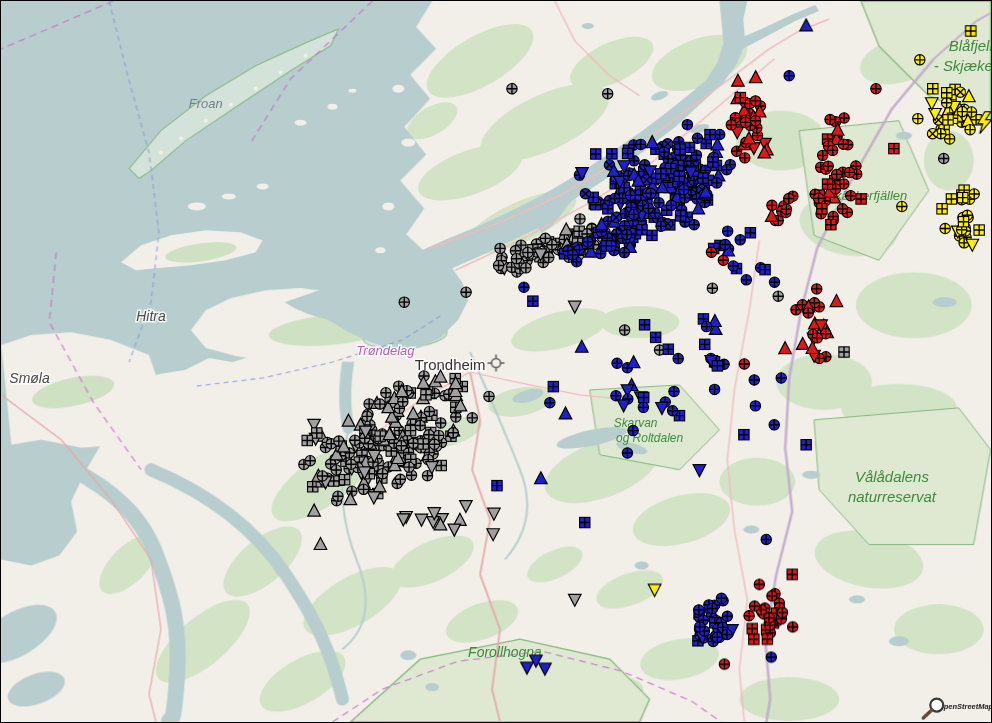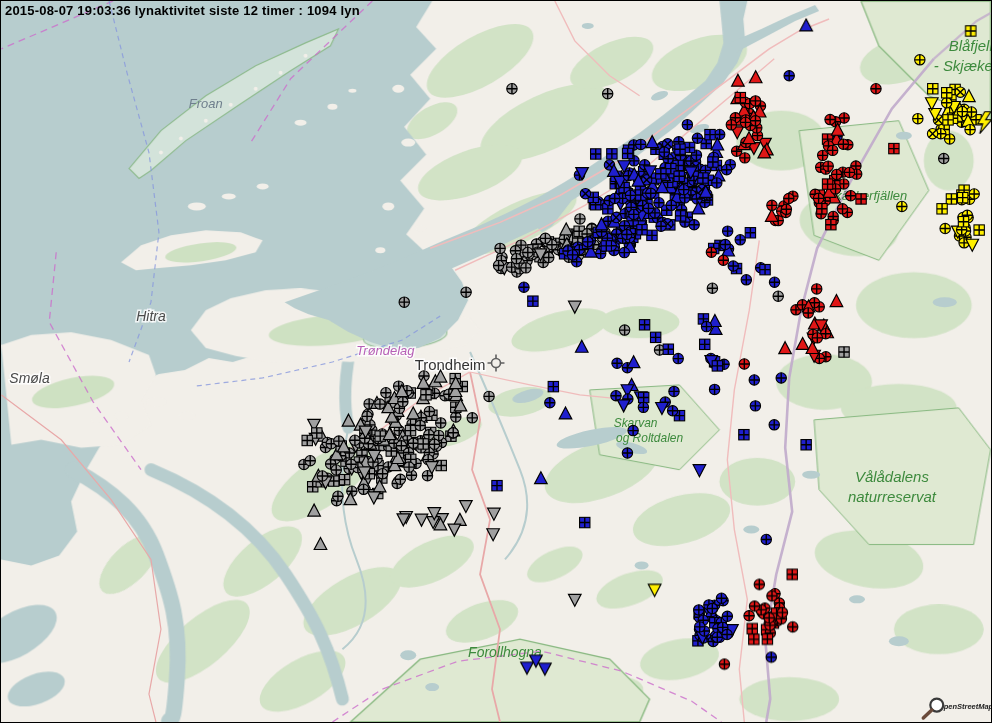--- a/index.html
+++ b/index.html
@@ -13,21 +13,20 @@
     font:bold 13px "Liberation Sans",sans-serif;color:#000;
     letter-spacing:.2px;white-space:nowrap;
   }
   svg{display:block}
   text{font-family:"Liberation Sans",sans-serif}
 </style>
 </head>
 <body>
 
 <div class="map-wrap">
-  <div class="map-title">2015-08-07 19:03:36 lynaktivitet siste 12 timer : 1094 lyn</div>
 
   <svg width="990" height="721" viewBox="0 0 992 723" xmlns="http://www.w3.org/2000/svg">
     <g id="gl-base">
         <rect x="0" y="0" width="992" height="723" fill="#f2efe9"></rect>
       </g>
     <g id="gl-green">
         <g opacity="0.9">
           <ellipse cx="480" cy="60" rx="60" ry="25" transform="rotate(-30 480 60)" fill="#cee1c2"></ellipse>
           <ellipse cx="545" cy="122" rx="70" ry="28" transform="rotate(-25 545 122)" fill="#cee1c2"></ellipse>
           <ellipse cx="470" cy="172" rx="55" ry="22" transform="rotate(-20 470 172)" fill="#cee1c2"></ellipse>

